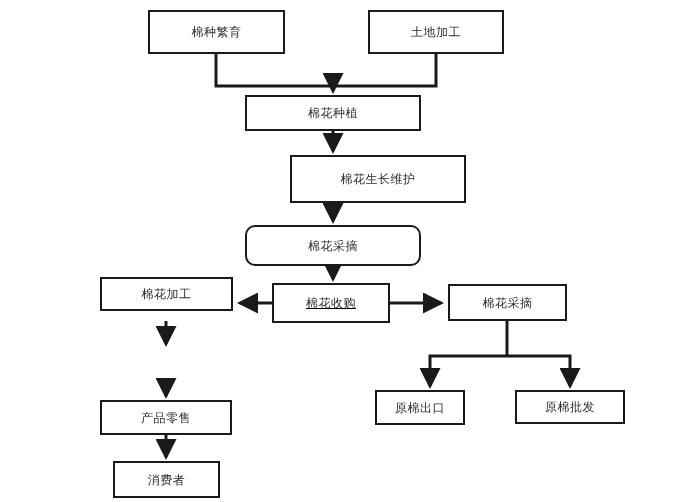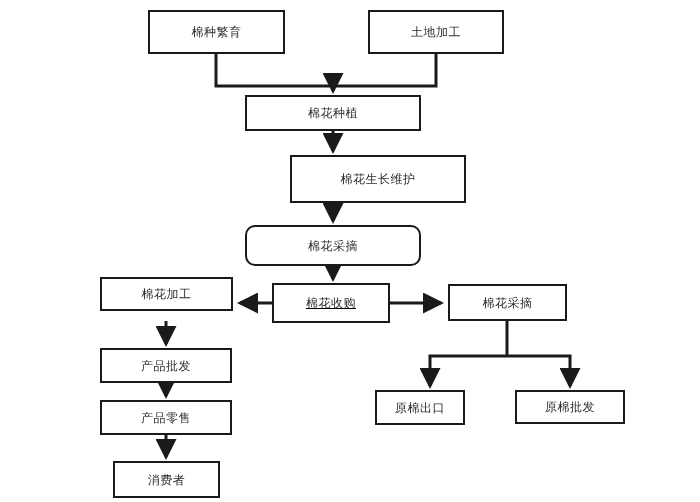--- a/index.html
+++ b/index.html
@@ -110,23 +110,20 @@
   </div>
 
   <div class="node" style="left:100px; top:277px; width:133px; height:34px;">
     <span class="node-label">棉花加工</span>
   </div>
 
   <div class="node" style="left:448px; top:284px; width:119px; height:37px;">
     <span class="node-label">棉花采摘</span>
   </div>
 
-  <div class="node" style="left:100px; top:348px; width:132px; height:35px;">
-    <span class="node-label">产品批发</span>
-  </div>
 
   <div class="node" style="left:100px; top:400px; width:132px; height:35px;">
     <span class="node-label">产品零售</span>
   </div>
 
   <div class="node" style="left:113px; top:461px; width:107px; height:37px;">
     <span class="node-label">消费者</span>
   </div>
 
   <div class="node" style="left:375px; top:390px; width:90px; height:35px;">

